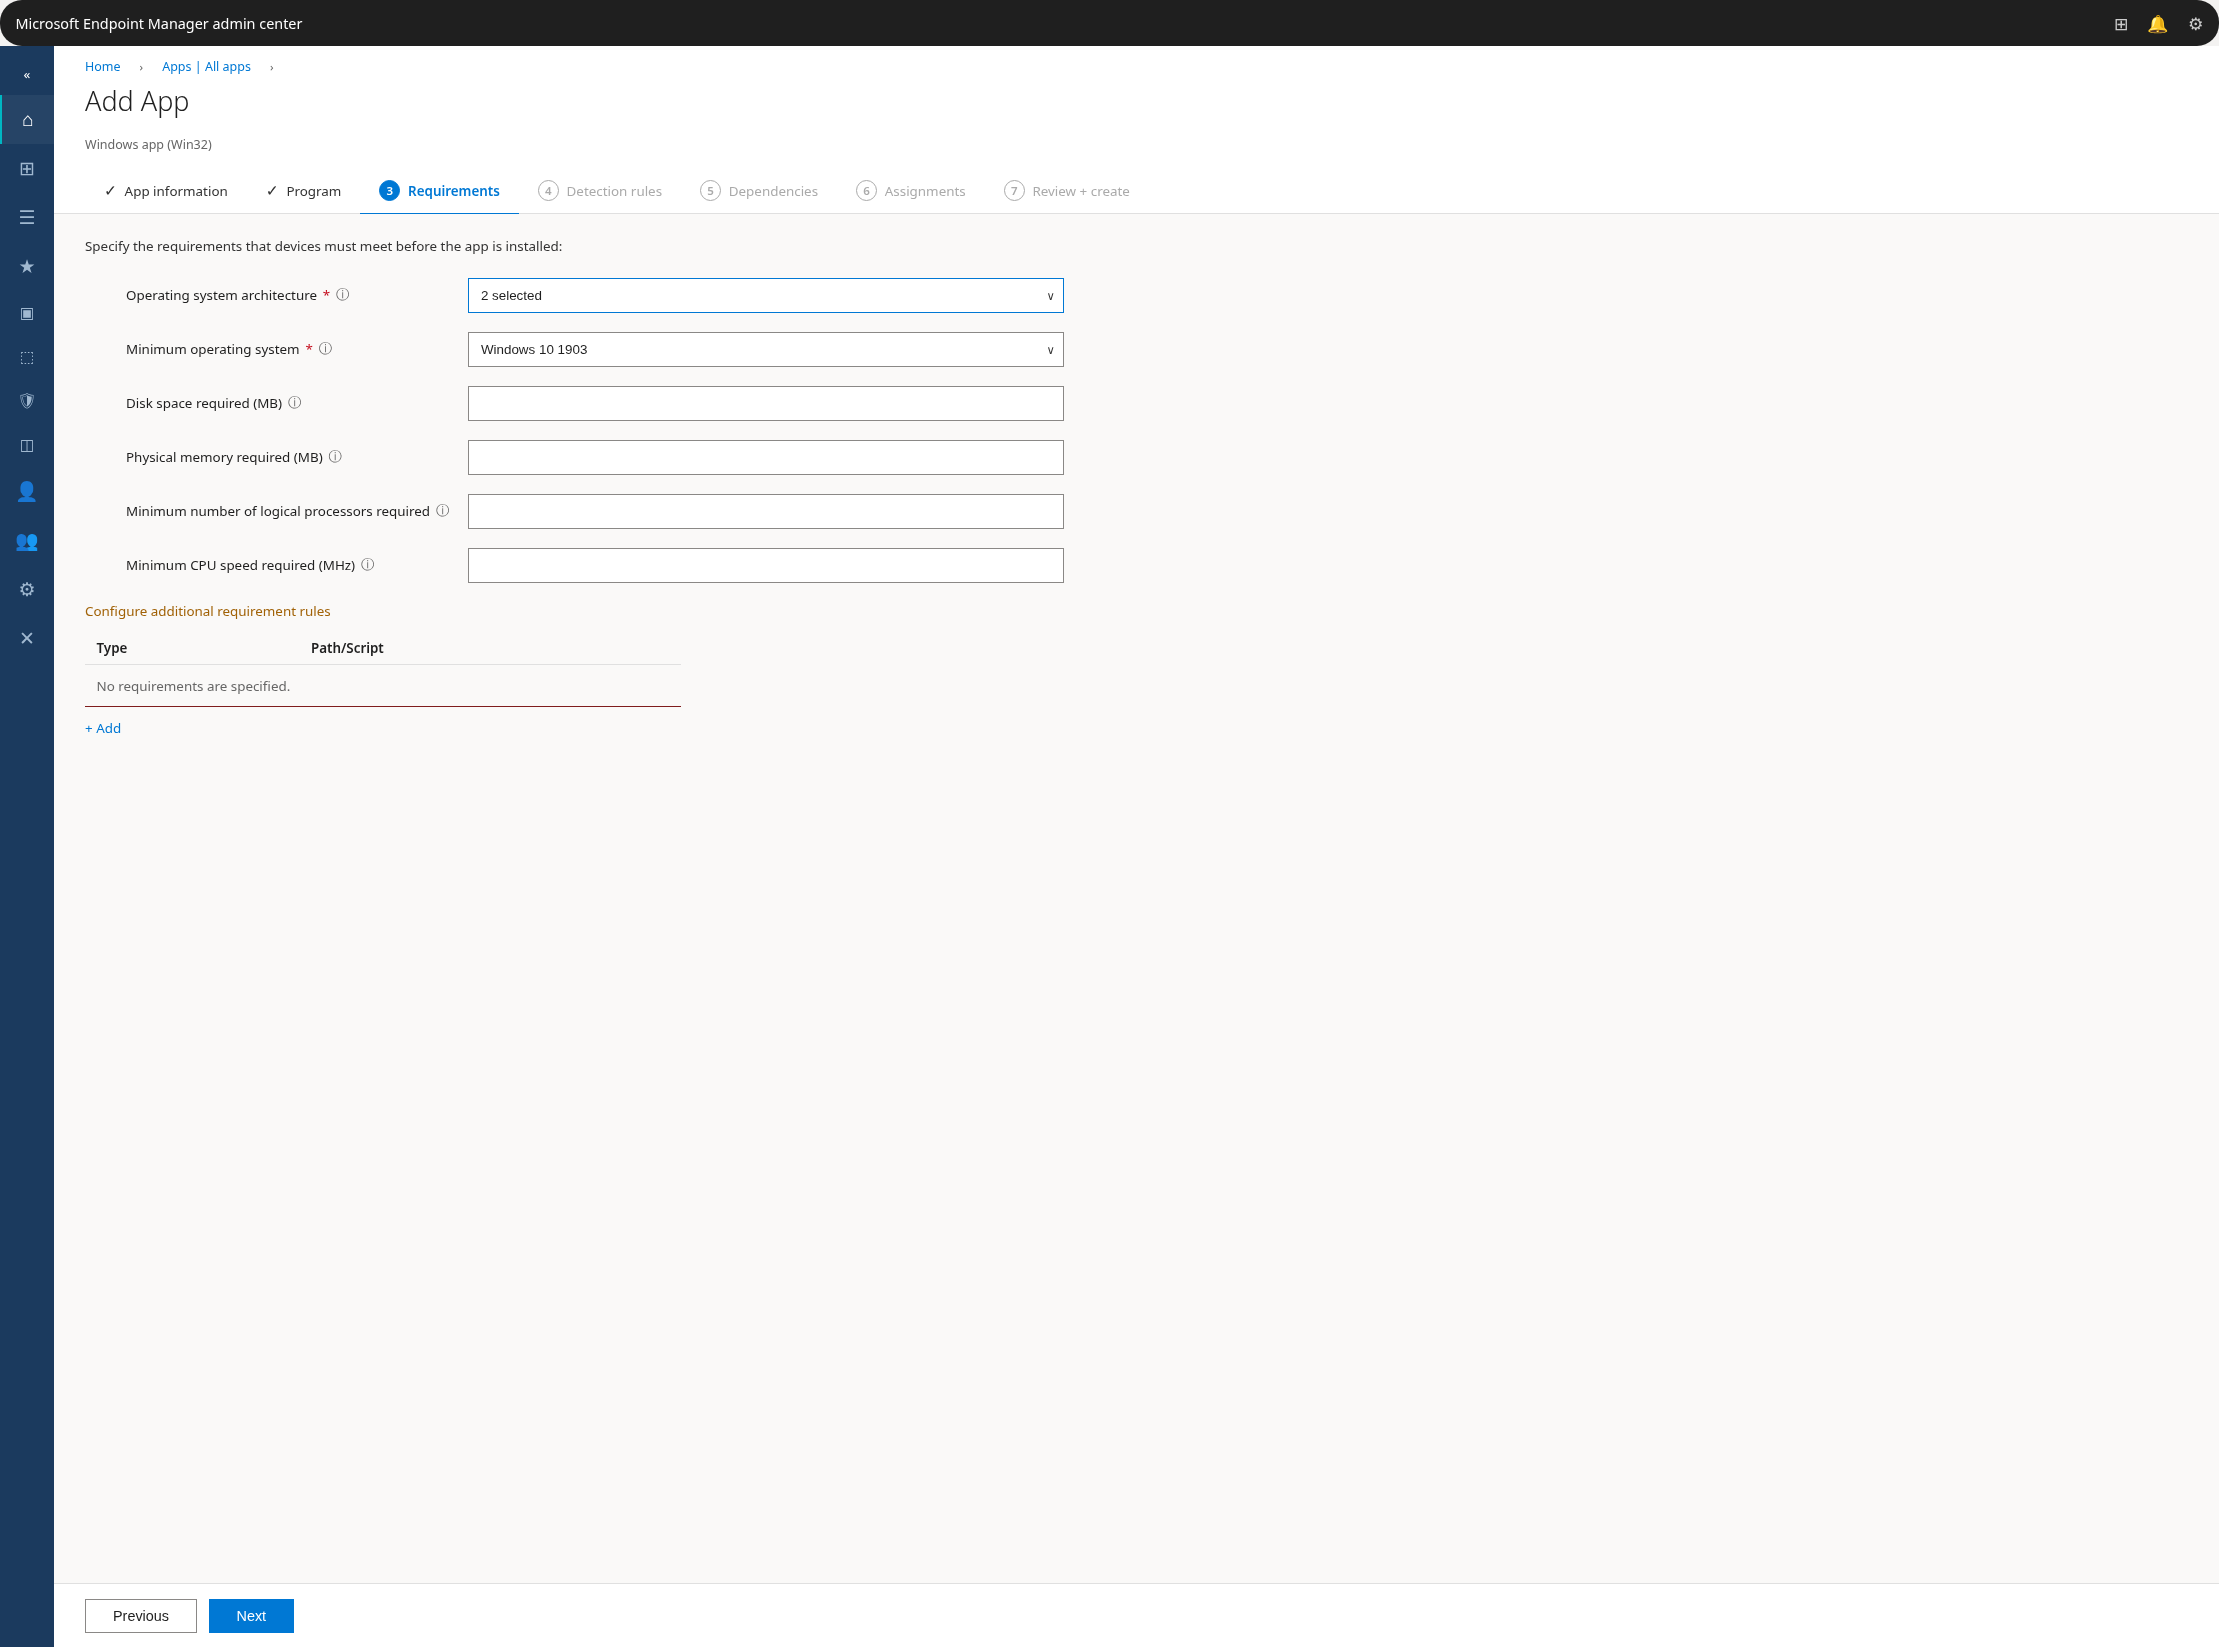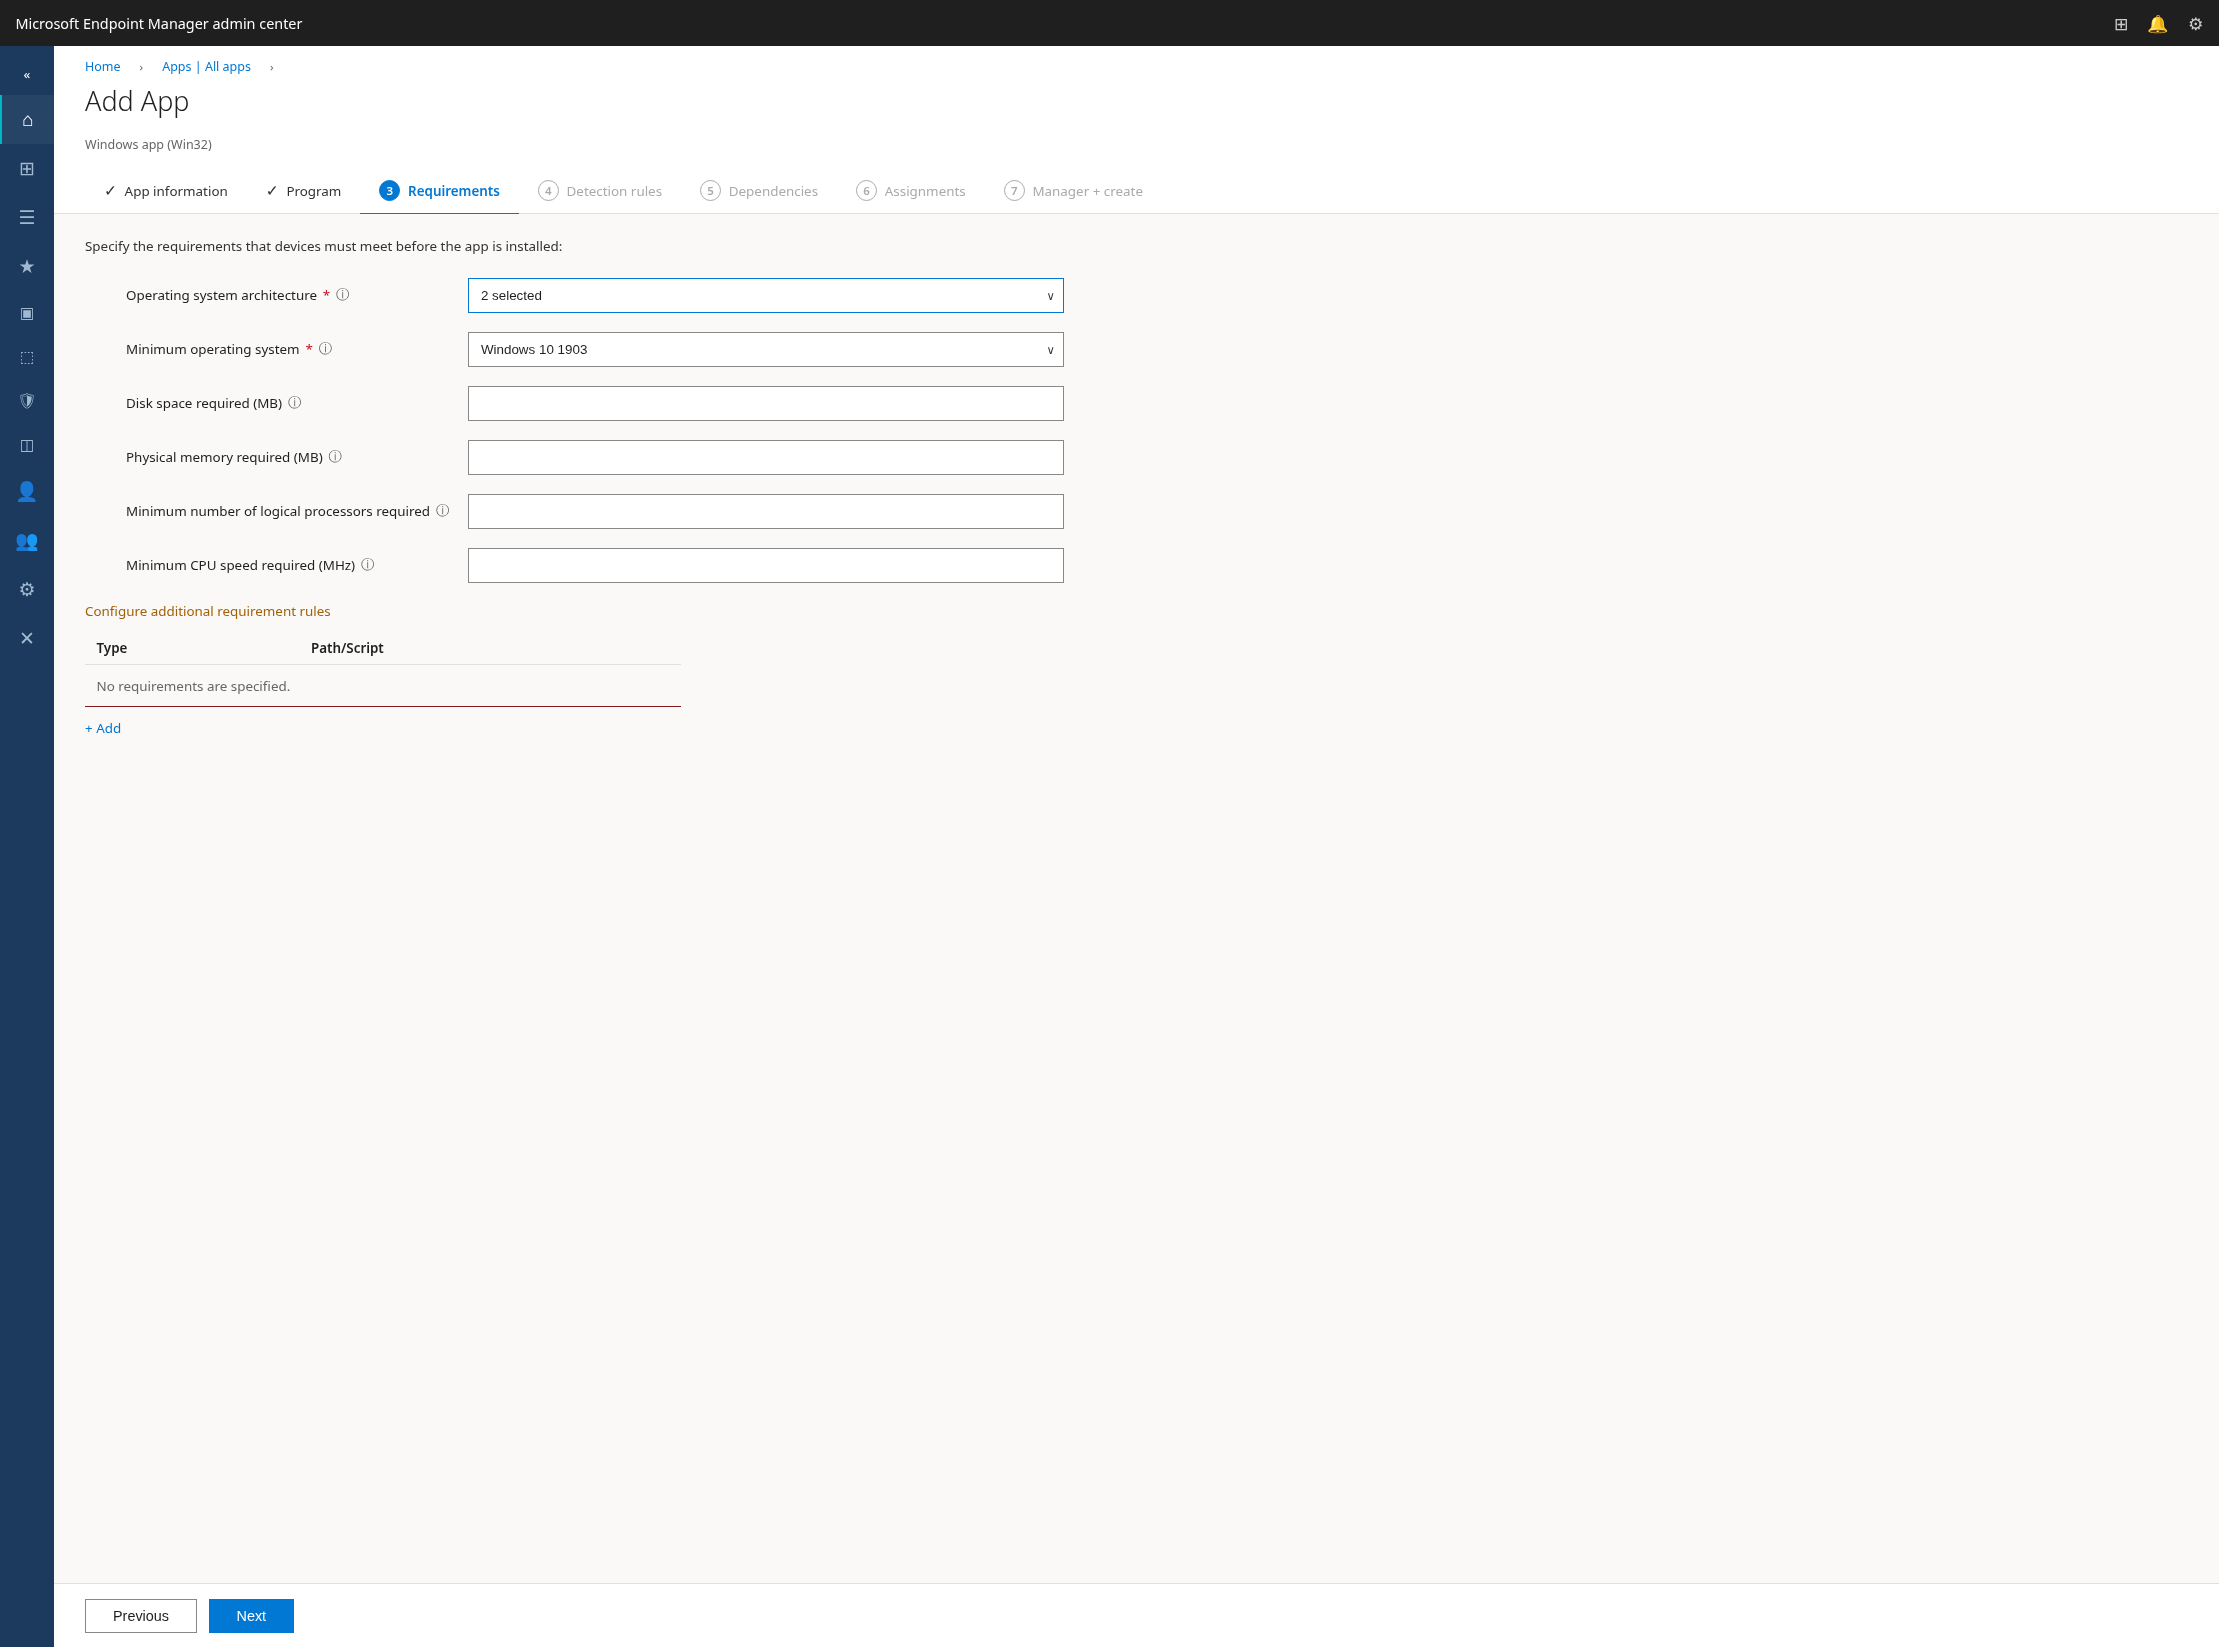--- a/index.html
+++ b/index.html
@@ -7,20 +7,21 @@
 
     
     .topbar {
       background: #1f1f1f;
       color: #fff;
       height: 46px;
       display: flex;
       align-items: center;
       padding: 0 15.4px;
       flex-shrink: 0;
+      border-radius: 22px;
     }
     .topbar-title { font-size: 14.4px; font-weight: 400; flex: 1; }
     .topbar-icons { display: flex; gap: 19px; align-items: center; }
     .topbar-icon { color: #ccc; font-size: 17.3px; cursor: pointer; }
 
     
     .main-layout { display: flex; flex: 1; overflow: hidden; }
 
     
     .sidebar {
@@ -272,21 +273,21 @@
       <div class="wizard-tab disabled">
         <span class="tab-number">5</span>
         <span>Dependencies</span>
       </div>
       <div class="wizard-tab disabled">
         <span class="tab-number">6</span>
         <span>Assignments</span>
       </div>
       <div class="wizard-tab disabled">
         <span class="tab-number">7</span>
-        <span>Manager + create</span>
+        <span>Review + create</span>
       </div>
     </div>
 
     <div class="form-area">
       <p class="form-description">Specify the requirements that devices must meet before the app is installed:</p>
 
       <div class="form-row">
         <div class="form-label">
           <span>Operating system architecture</span>
           <span class="required">*</span>

